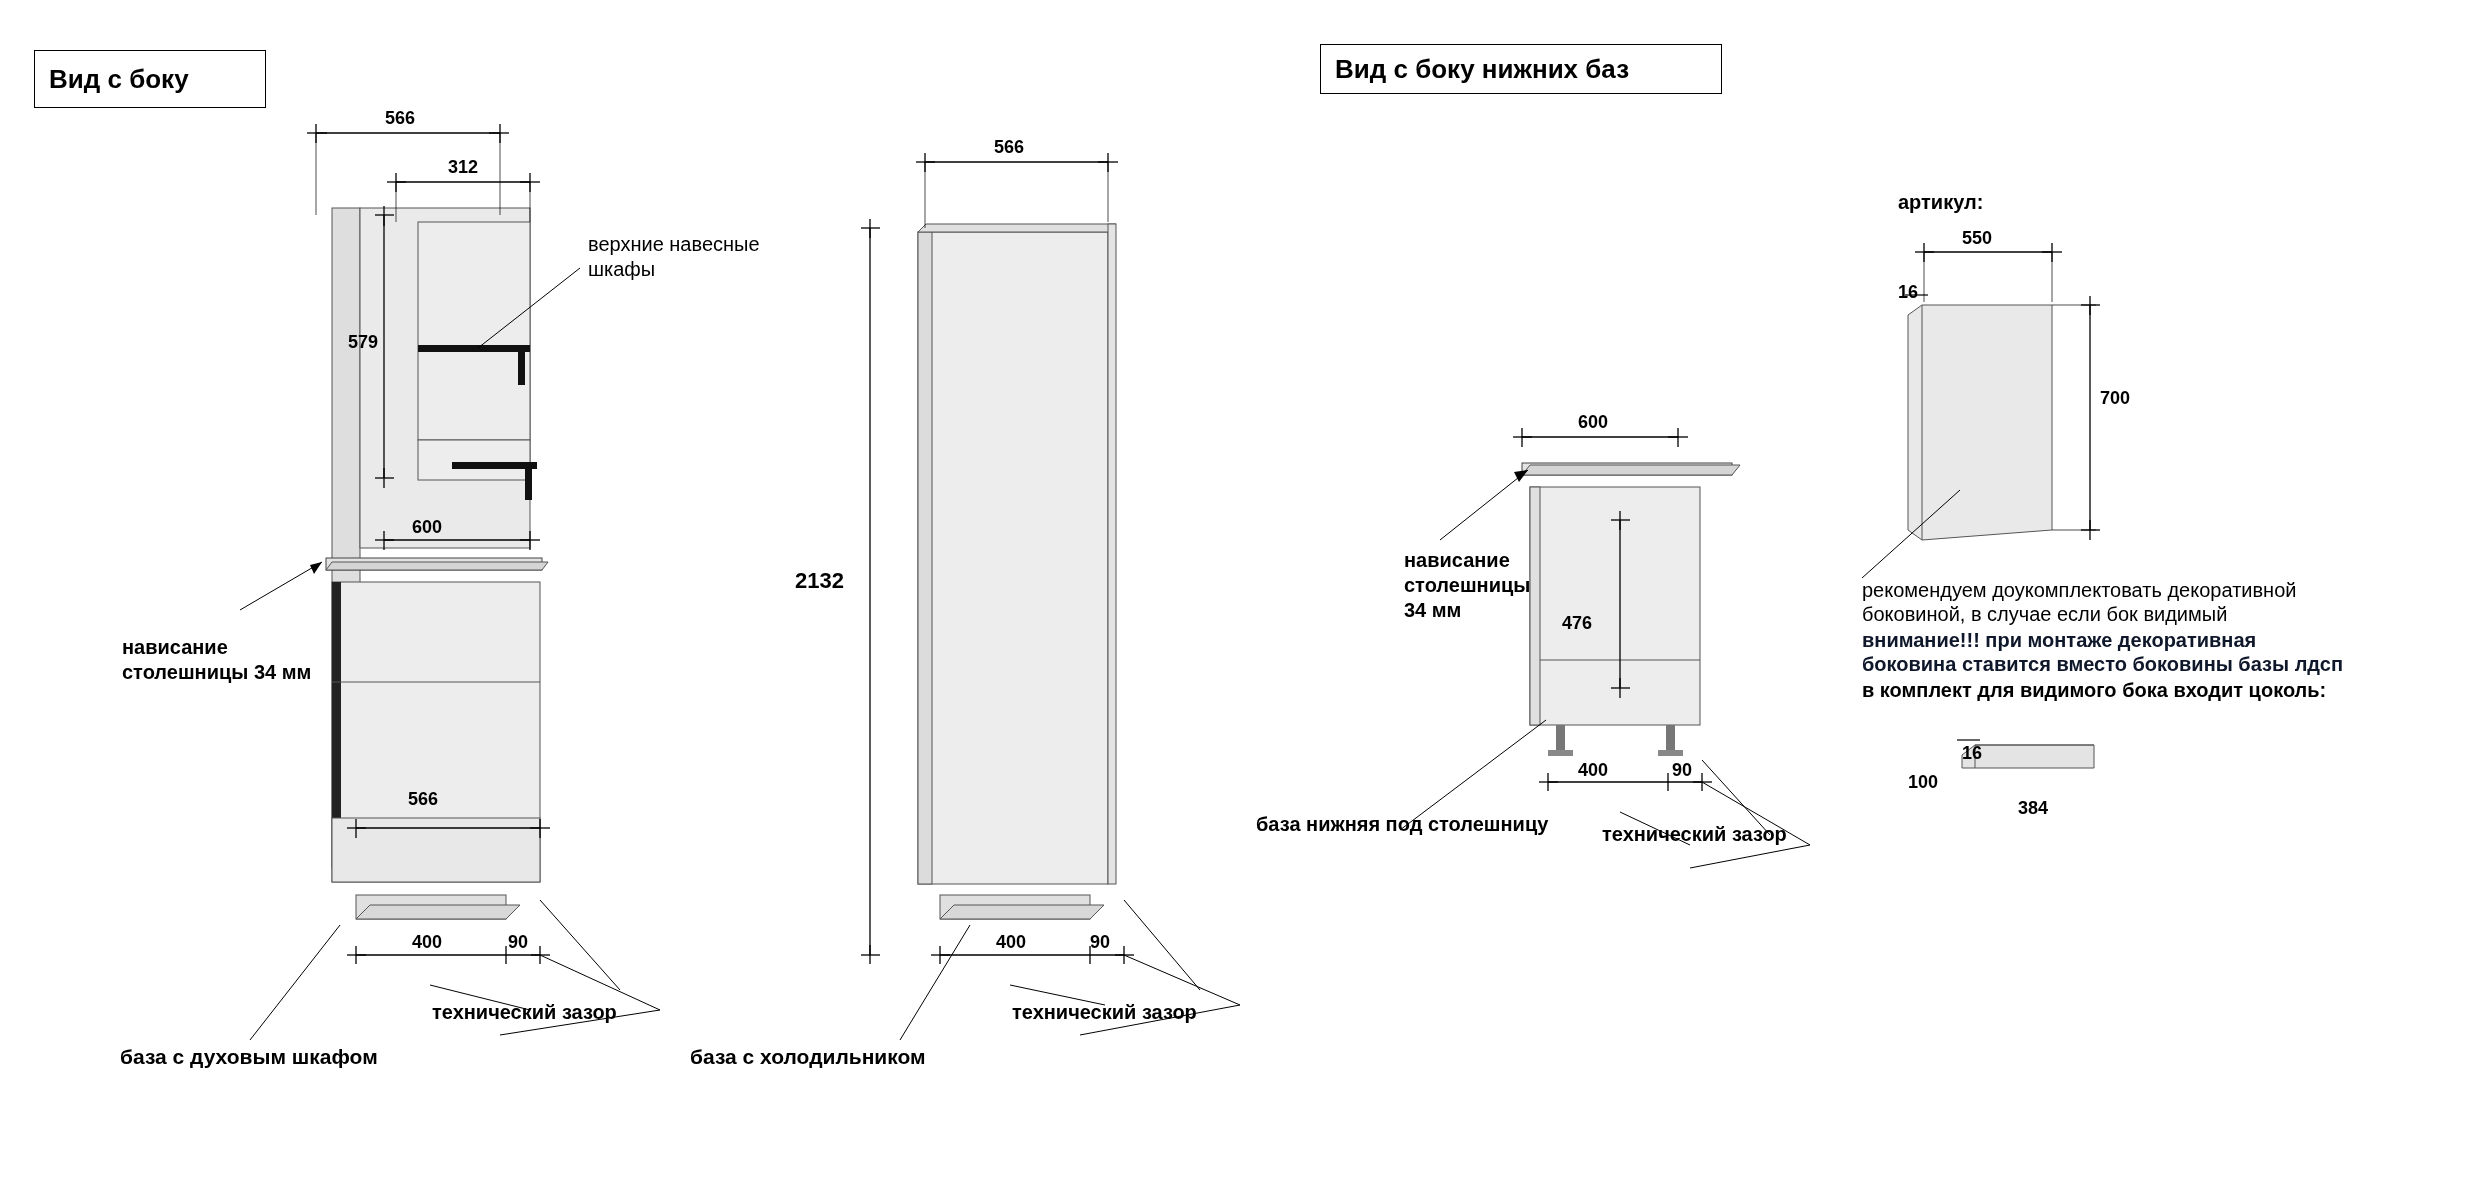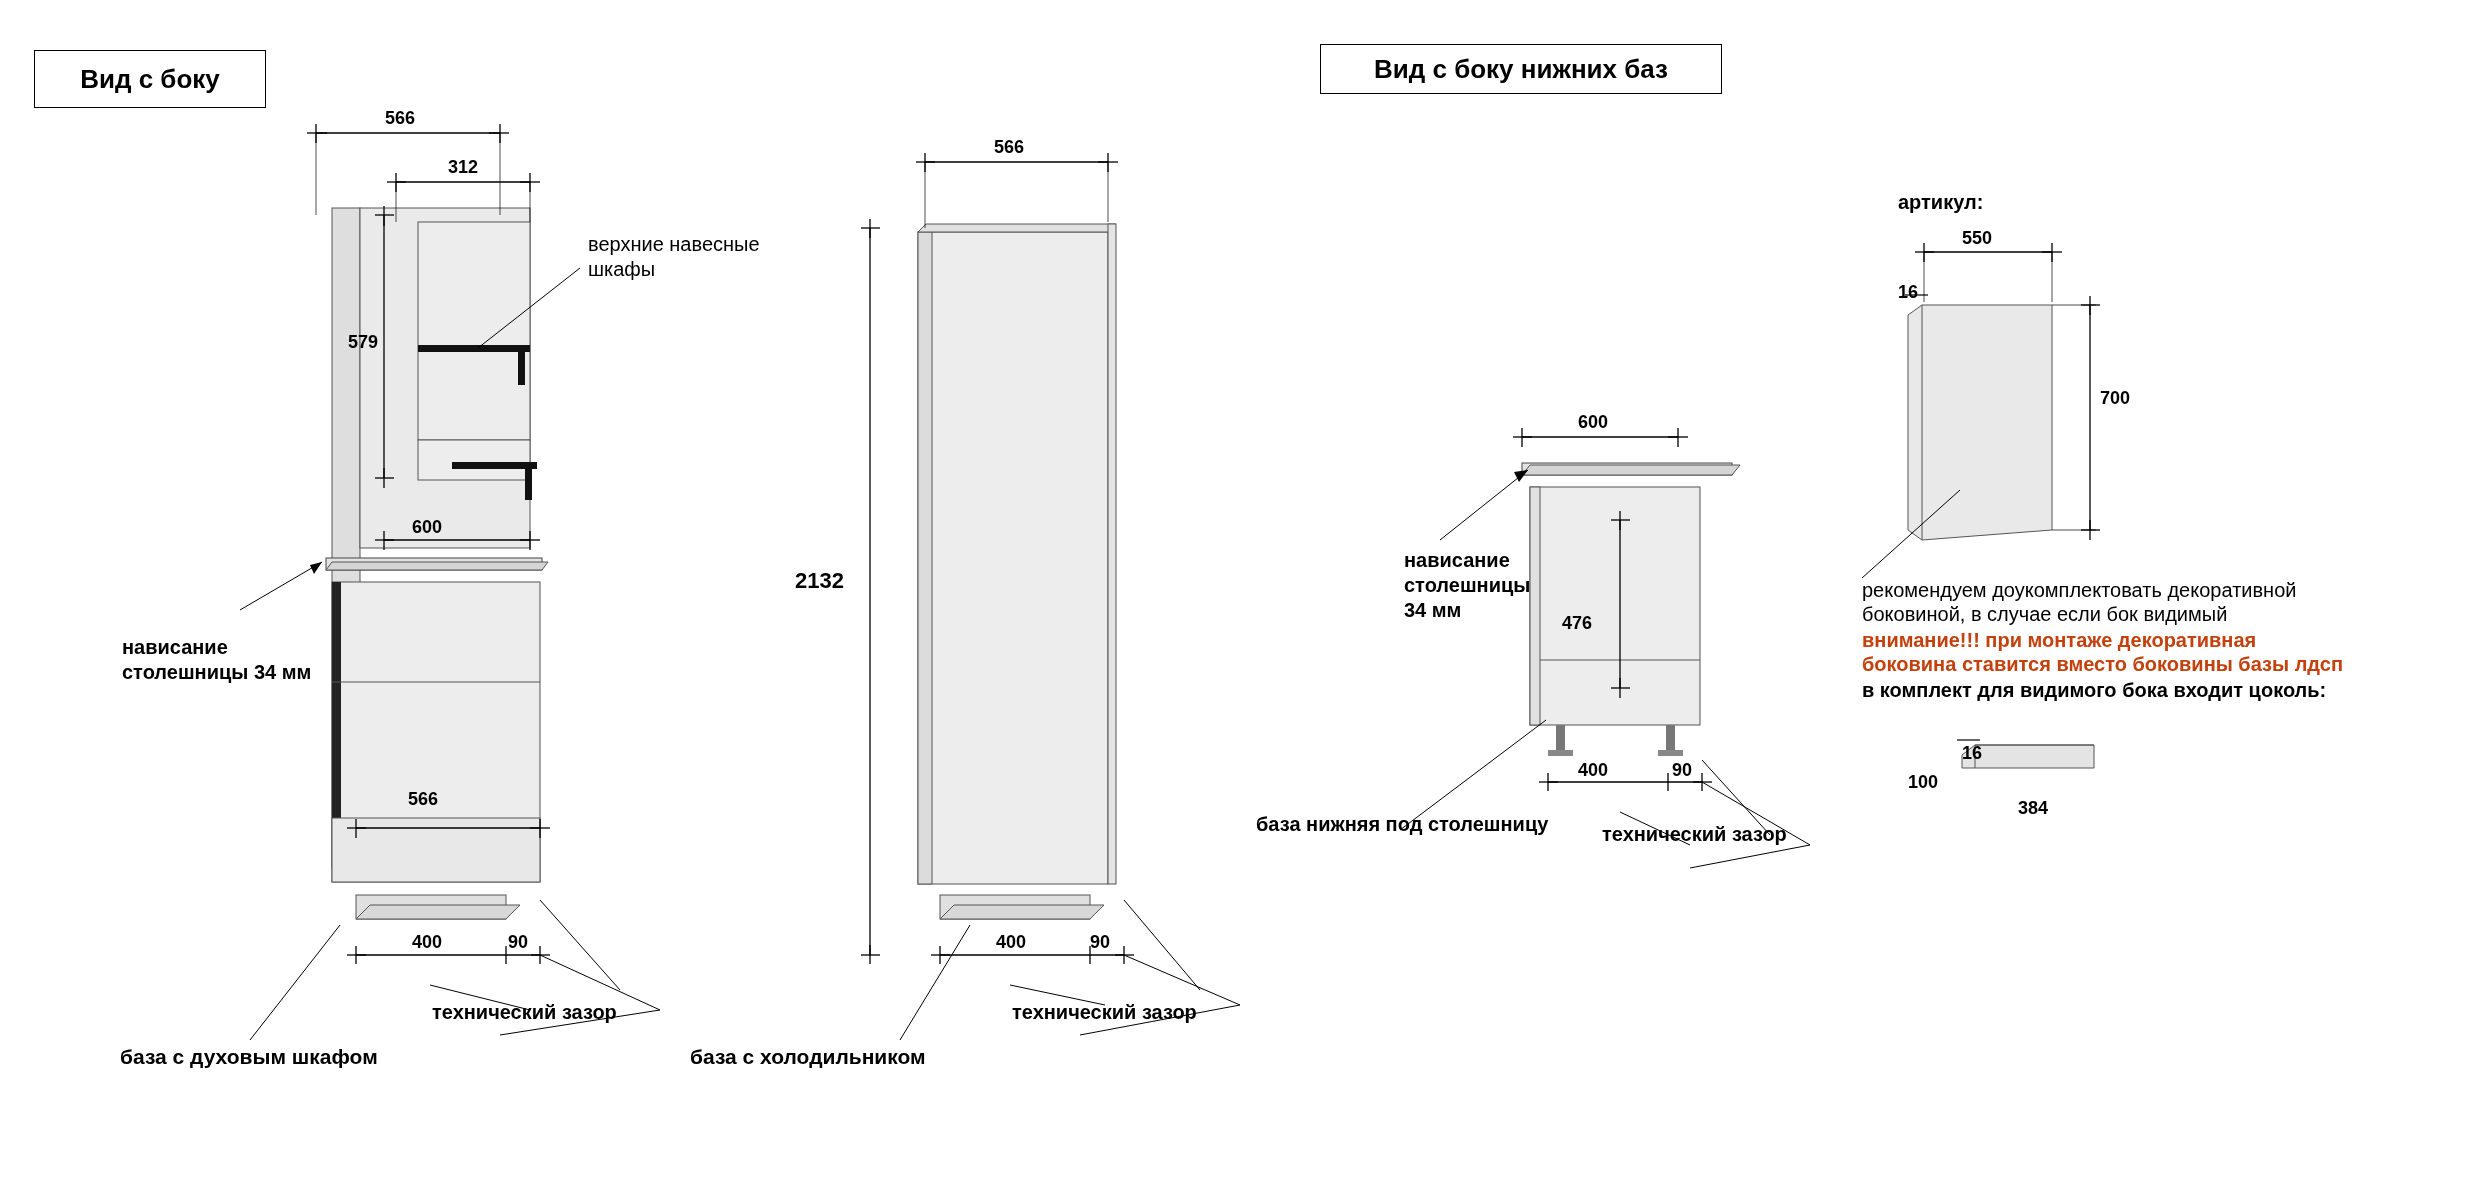--- a/index.html
+++ b/index.html
@@ -16,36 +16,35 @@
     height: 1198px;
     background: #ffffff;
     overflow: hidden;
   }
   .title-box {
     position: absolute;
     border: 1.5px solid #000;
     background: #fff;
     display: flex;
     align-items: center;
-    justify-content: center;
     font-weight: bold;
     font-size: 26px;
     color: #000;
     padding: 0 14px;
     box-sizing: border-box;
   }
   .lbl {
     position: absolute;
     font-size: 20px;
     color: #000;
     line-height: 1.25;
     white-space: pre-line;
   }
   .lbl.bold { font-weight: bold; }
-  .lbl.red { color: #c2410c; font-weight: bold; }
+  .lbl.red { color: #0f172a; font-weight: bold; }
   .dim {
     position: absolute;
     font-size: 18px;
     font-weight: bold;
     color: #000;
     white-space: nowrap;
   }
   .dim.big { font-size: 22px; }
   svg.overlay {
     position: absolute;

